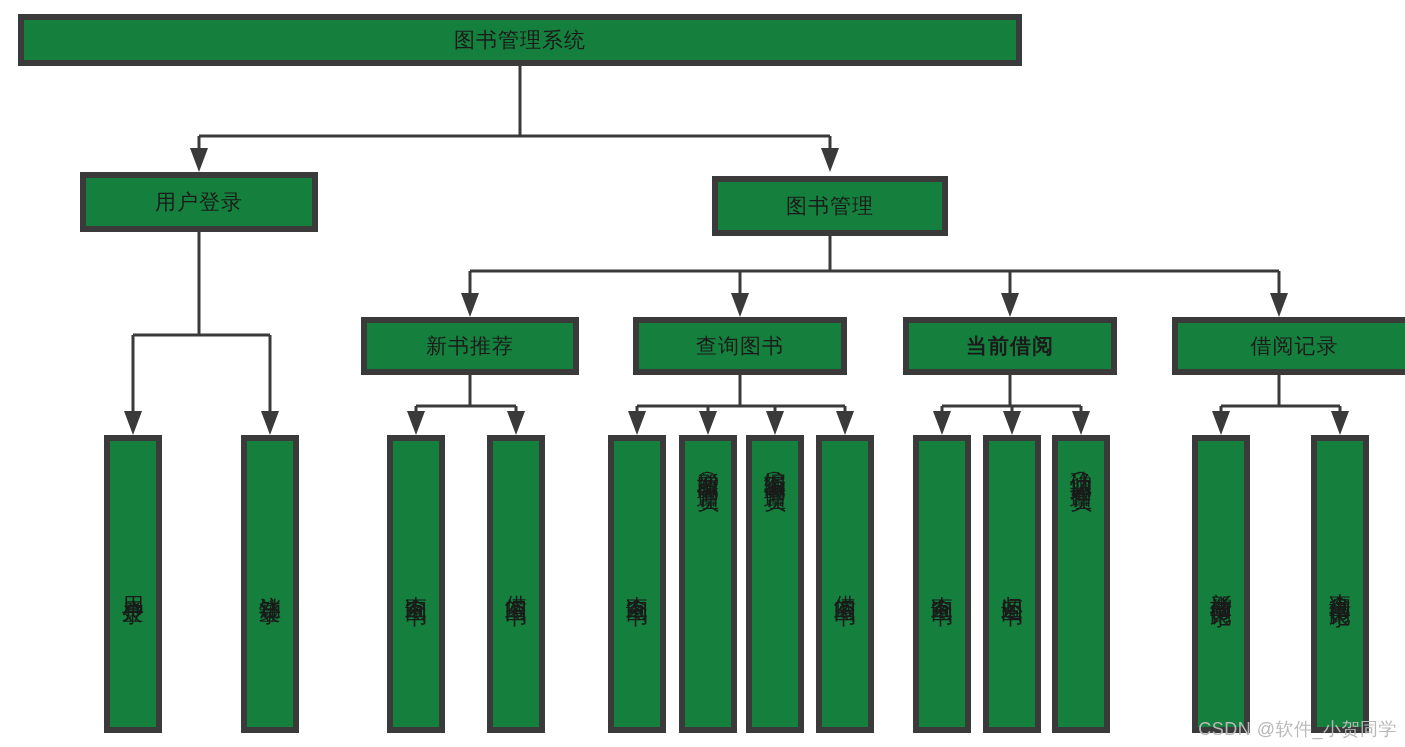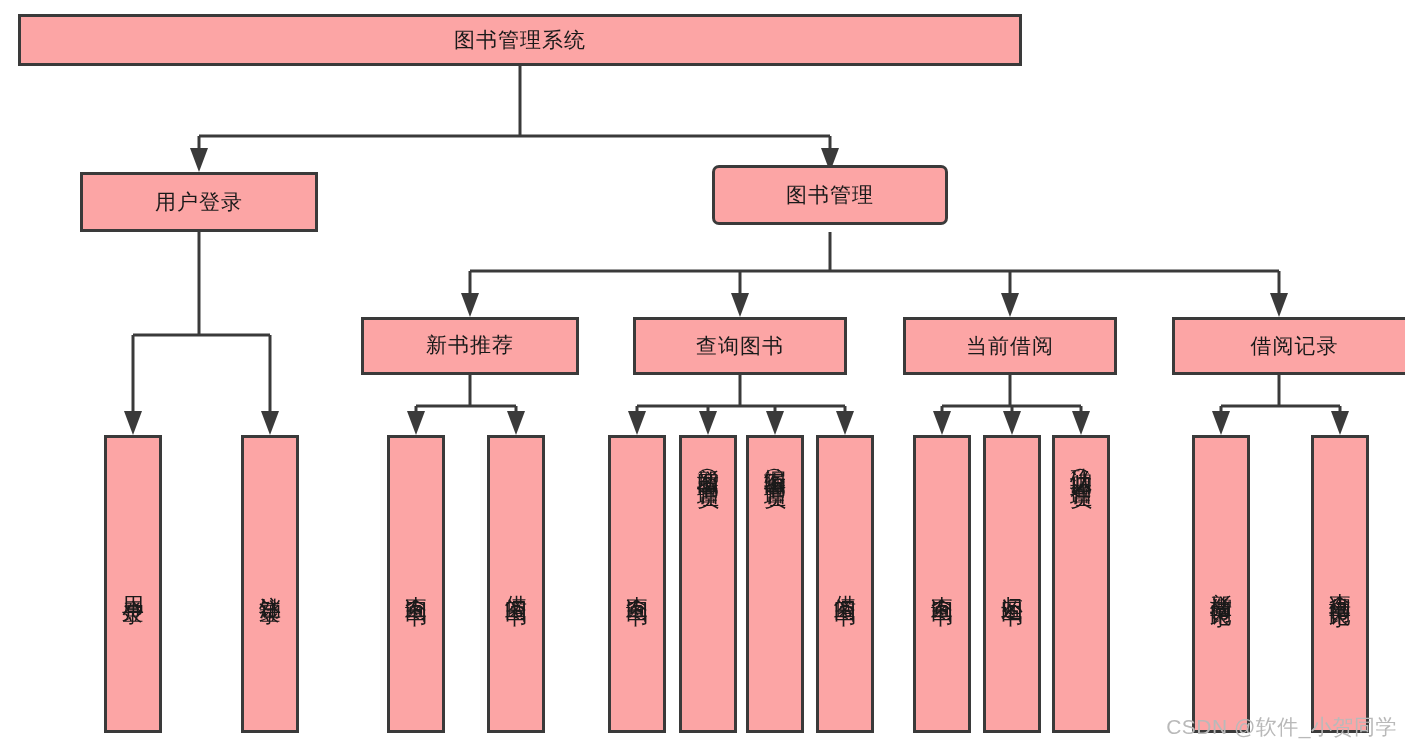--- a/index.html
+++ b/index.html
@@ -22,22 +22,22 @@
     position: absolute;
     left: 0;
     top: 0;
     width: 1405px;
     height: 747px;
     pointer-events: none;
   }
   .node {
     position: absolute;
     box-sizing: border-box;
-    background: #fca5a5;
-    border: 3px solid #3b82f6;
+    background: #15803d;
+    border: 6px solid #3b82f6;
     display: flex;
     align-items: center;
     justify-content: center;
     color: #1a1a1a;
   }
   .node-label {
     display: block;
     white-space: pre;
     line-height: 1.12;
   }
@@ -58,21 +58,21 @@
     line-height: 1;
   }
   .node.v.centered {
     align-items: center;
     padding-top: 0;
   }
   #watermark {
     position: absolute;
     right: 8px;
     bottom: 6px;
-    font-size: 21px;
+    font-size: 18px;
     color: #b9b9b9;
     white-space: pre;
     letter-spacing: 0.5px;
   }
 </style>
 </head>
 <body>
 
 <div id="diagram-root">
 
@@ -131,30 +131,30 @@
       <polygon points="1331,411 1349,411 1340,435" fill="#3a3a3a"></polygon>
     </svg>
 
   <div id="node-layer">
       <div class="node h" style="left: 18px; top: 14px; width: 1004px; height: 52px; border-color: rgb(58, 58, 58); color: rgb(26, 26, 26);">
         <span class="node-label">图书管理系统</span>
       </div>
       <div class="node h" style="left: 80px; top: 172px; width: 238px; height: 60px; border-color: rgb(58, 58, 58); color: rgb(26, 26, 26);">
         <span class="node-label">用户登录</span>
       </div>
-      <div class="node h" style="left: 712px; top: 165px; width: 236px; height: 60px; border-color: rgb(58, 58, 58); color: rgb(26, 26, 26); border-radius: 7px;">
+      <div class="node h" style="left: 712px; top: 176px; width: 236px; height: 60px; border-color: rgb(58, 58, 58); color: rgb(26, 26, 26);">
         <span class="node-label">图书管理</span>
       </div>
-      <div class="node h" style="left: 361px; top: 317px; width: 218px; height: 58px; border-color: rgb(58, 58, 58); color: rgb(26, 26, 26); font-family: Liberation Serif, serif;">
+      <div class="node h" style="left: 361px; top: 317px; width: 218px; height: 58px; border-color: rgb(58, 58, 58); color: rgb(26, 26, 26);">
         <span class="node-label">新书推荐</span>
       </div>
       <div class="node h" style="left: 633px; top: 317px; width: 214px; height: 58px; border-color: rgb(58, 58, 58); color: rgb(26, 26, 26);">
         <span class="node-label">查询图书</span>
       </div>
-      <div class="node h" style="left: 903px; top: 317px; width: 214px; height: 58px; border-color: rgb(58, 58, 58); color: rgb(26, 26, 26);">
+      <div class="node h" style="left: 903px; top: 317px; width: 214px; height: 58px; border-color: rgb(58, 58, 58); color: rgb(26, 26, 26); font-weight: bold;">
         <span class="node-label">当前借阅</span>
       </div>
       <div class="node h" style="left: 1172px; top: 317px; width: 245px; height: 58px; border-color: rgb(58, 58, 58); color: rgb(26, 26, 26);">
         <span class="node-label">借阅记录</span>
       </div>
       <div class="node v centered" style="left: 104px; top: 435px; width: 58px; height: 298px; border-color: rgb(58, 58, 58); color: rgb(26, 26, 26);">
         <span class="node-label">用户登录</span>
       </div>
       <div class="node v centered" style="left: 241px; top: 435px; width: 58px; height: 298px; border-color: rgb(58, 58, 58); color: rgb(26, 26, 26);">
         <span class="node-label">注销登录</span>

